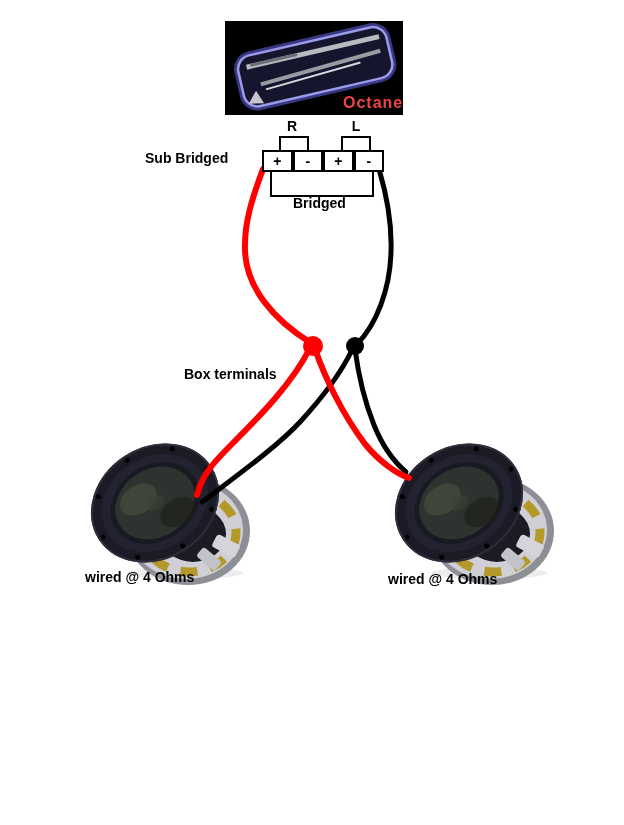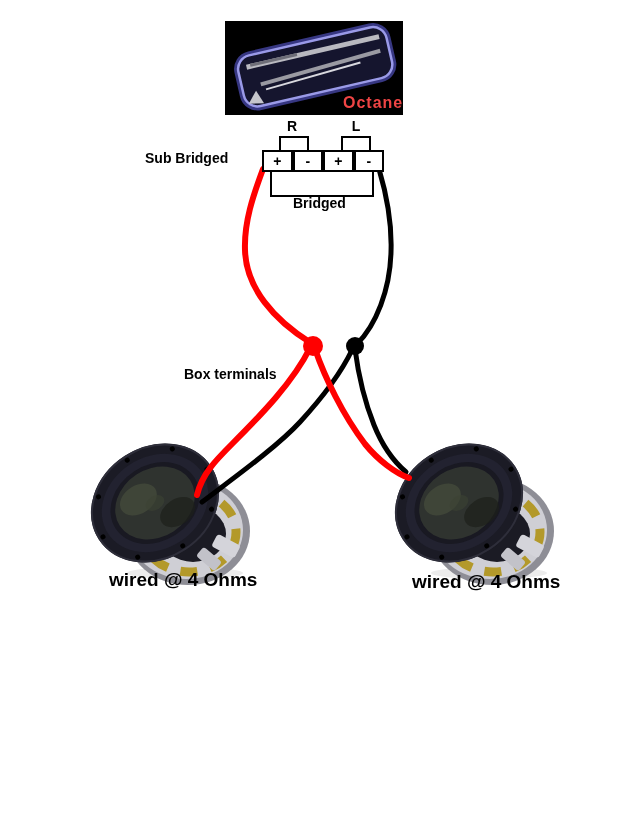--- a/index.html
+++ b/index.html
@@ -6,21 +6,21 @@
   .canvas{
     position:relative;width:624px;height:825px;background:#ffffff;
     overflow:hidden;font-family:"Liberation Sans",sans-serif;
   }
   .layer{position:absolute;left:0;top:0;z-index:1;}
   .lbl{
     position:absolute;font-weight:bold;font-size:14px;color:#000;
     white-space:nowrap;z-index:3;line-height:1.1;
   }
   .octane-lbl{color:#ef4444;font-size:16px;letter-spacing:1px;}
-  .caption{font-size:19px;margin-left:24px;}
+  .caption{font-size:14px;}
   .chan{width:20px;text-align:center;}
   
   .strip{position:absolute;left:262px;top:150px;width:122px;height:22px;display:flex;z-index:3;}
   .cell{
     flex:1;border:2px solid #000;background:#fff;box-sizing:border-box;
     display:flex;align-items:center;justify-content:center;
     font-weight:bold;font-size:14px;line-height:1;
   }
   
   .bracket-down{position:absolute;border:2px solid #000;border-bottom:none;box-sizing:border-box;z-index:2;background:transparent;}

